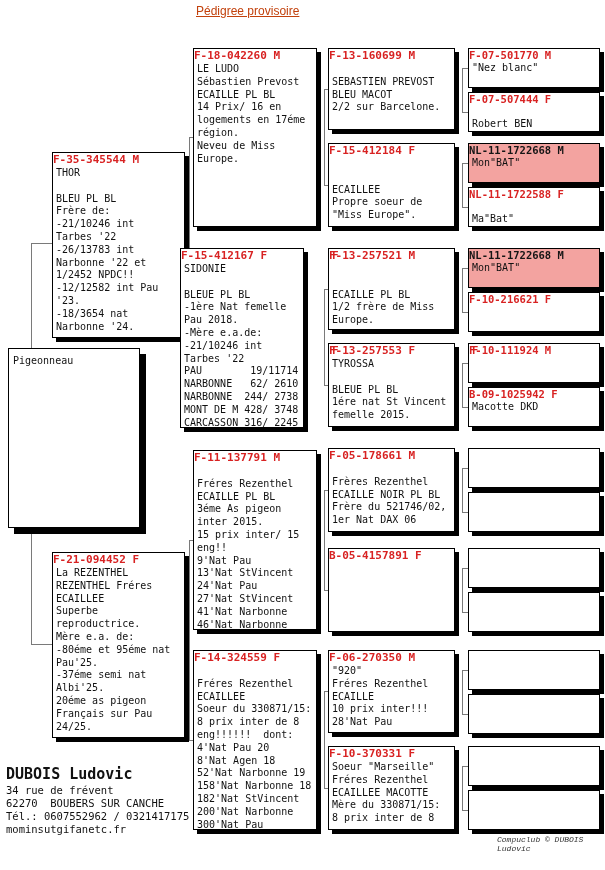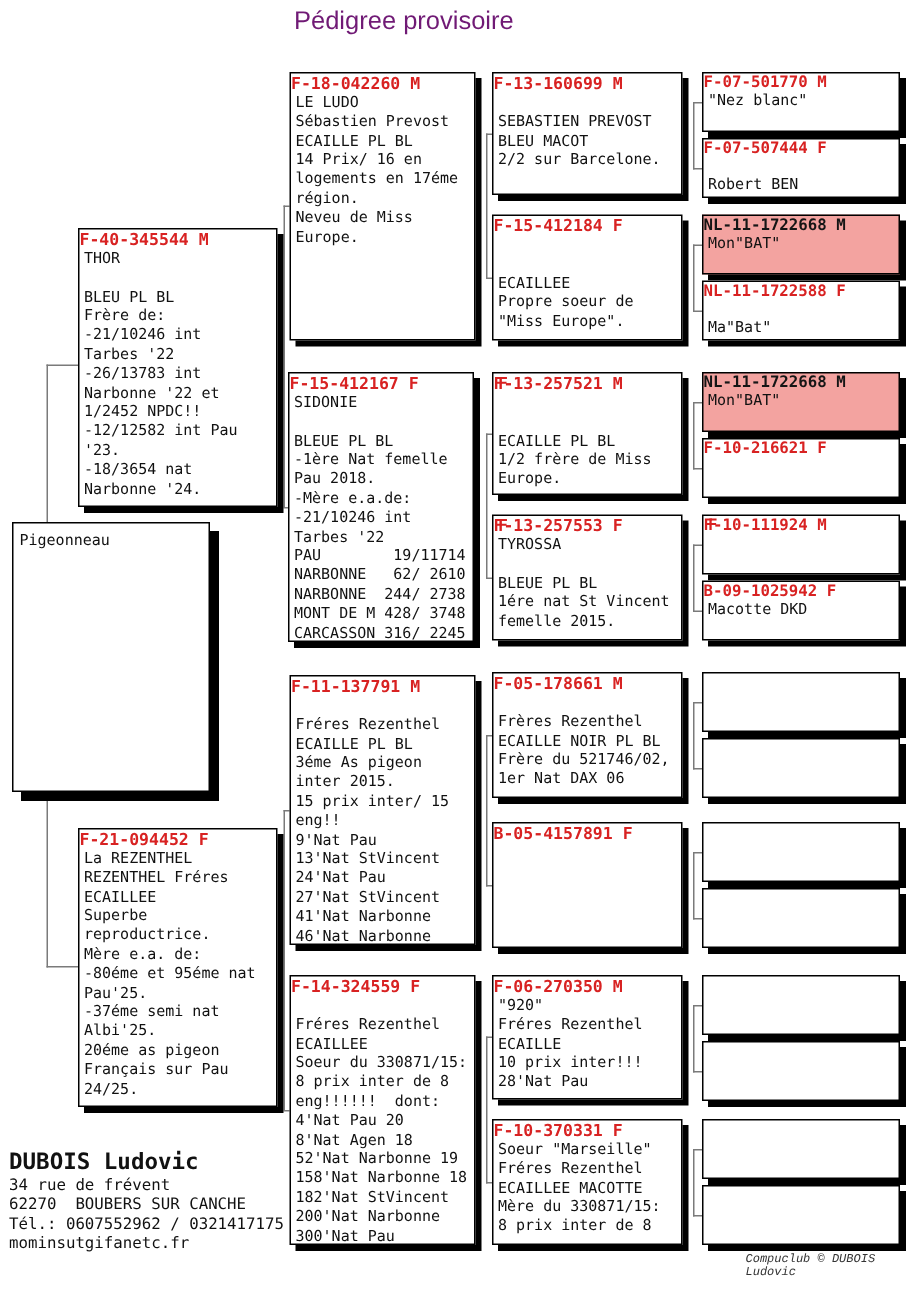--- a/index.html
+++ b/index.html
@@ -5,21 +5,21 @@
   :root{
     --ring_red:#d82222;
     --highlight_pink:#f3a3a0;
     --connector_gray:#7a7a7a;
     --ink:#111111;
   }
   html,body{margin:0;padding:0;background:#ffffff;}
   #page{position:relative;width:605px;height:870px;background:#ffffff;overflow:hidden;
         font-family:"DejaVu Sans Mono", monospace;color:var(--ink);}
   #title{position:absolute;left:196px;top:4px;font-family:"Liberation Sans", sans-serif;
-         font-size:17px;color:#701a75;}
+         font-size:12px;color:#c2410c;text-decoration:underline;}
   .pbox{position:absolute;background:#ffffff;border:1px solid #000;box-sizing:border-box;
         box-shadow:4px 4px 0 0 #000;overflow:hidden;}
   .pbox.pink{background:var(--highlight_pink);}
   .hdr{position:relative;text-align:left;font-weight:bold;color:var(--ring_red);
        font-size:11px;line-height:14px;white-space:pre;}
   .pink .hdr{color:#151515;}
   .corner{position:absolute;left:3px;top:0;color:var(--ring_red);font-weight:bold;}
   .body{font-size:10px;line-height:12.8px;padding:0 0 0 3px;white-space:pre;}
   .small .hdr{font-size:10.5px;line-height:13px;}
   .small .body{font-size:10px;line-height:11.5px;}
@@ -82,21 +82,21 @@
   <div class="ln" style="left:462px;top:670px;width:7px;height:1px"></div>
   <div class="ln" style="left:462px;top:714px;width:7px;height:1px"></div>
   <div class="ln" style="left:462px;top:766px;width:7px;height:1px"></div>
   <div class="ln" style="left:462px;top:810px;width:7px;height:1px"></div>
 
   <div class="pbox" style="left:8px;top:348px;width:132px;height:180px;box-shadow:6px 6px 0 0 #000">
     <div class="rootlabel">Pigeonneau</div>
   </div>
 
   <div class="pbox" style="left:52px;top:152px;width:133px;height:186px">
-    <div class="hdr"><span class="corner"></span><span>F-40-345544 M</span></div>
+    <div class="hdr"><span class="corner"></span><span>F-35-345544 M</span></div>
     <div class="body">THOR
 
 BLEU PL BL
 Frère de:
 -21/10246 int
 Tarbes '22
 -26/13783 int
 Narbonne '22 et
 1/2452 NPDC!!
 -12/12582 int Pau
@@ -125,21 +125,21 @@
     <div class="hdr"><span class="corner"></span><span>F-18-042260 M</span></div>
     <div class="body">LE LUDO
 Sébastien Prevost
 ECAILLE PL BL
 14 Prix/ 16 en
 logements en 17éme
 région.
 Neveu de Miss
 Europe.</div>
   </div>
-  <div class="pbox" style="left:192px;top:248px;width:124px;height:180px">
+  <div class="pbox" style="left:180px;top:248px;width:124px;height:180px">
     <div class="hdr"><span class="corner"></span><span>F-15-412167 F</span></div>
     <div class="body">SIDONIE
 
 BLEUE PL BL
 -1ère Nat femelle
 Pau 2018.
 -Mère e.a.de:
 -21/10246 int
 Tarbes '22
 PAU        19/11714

